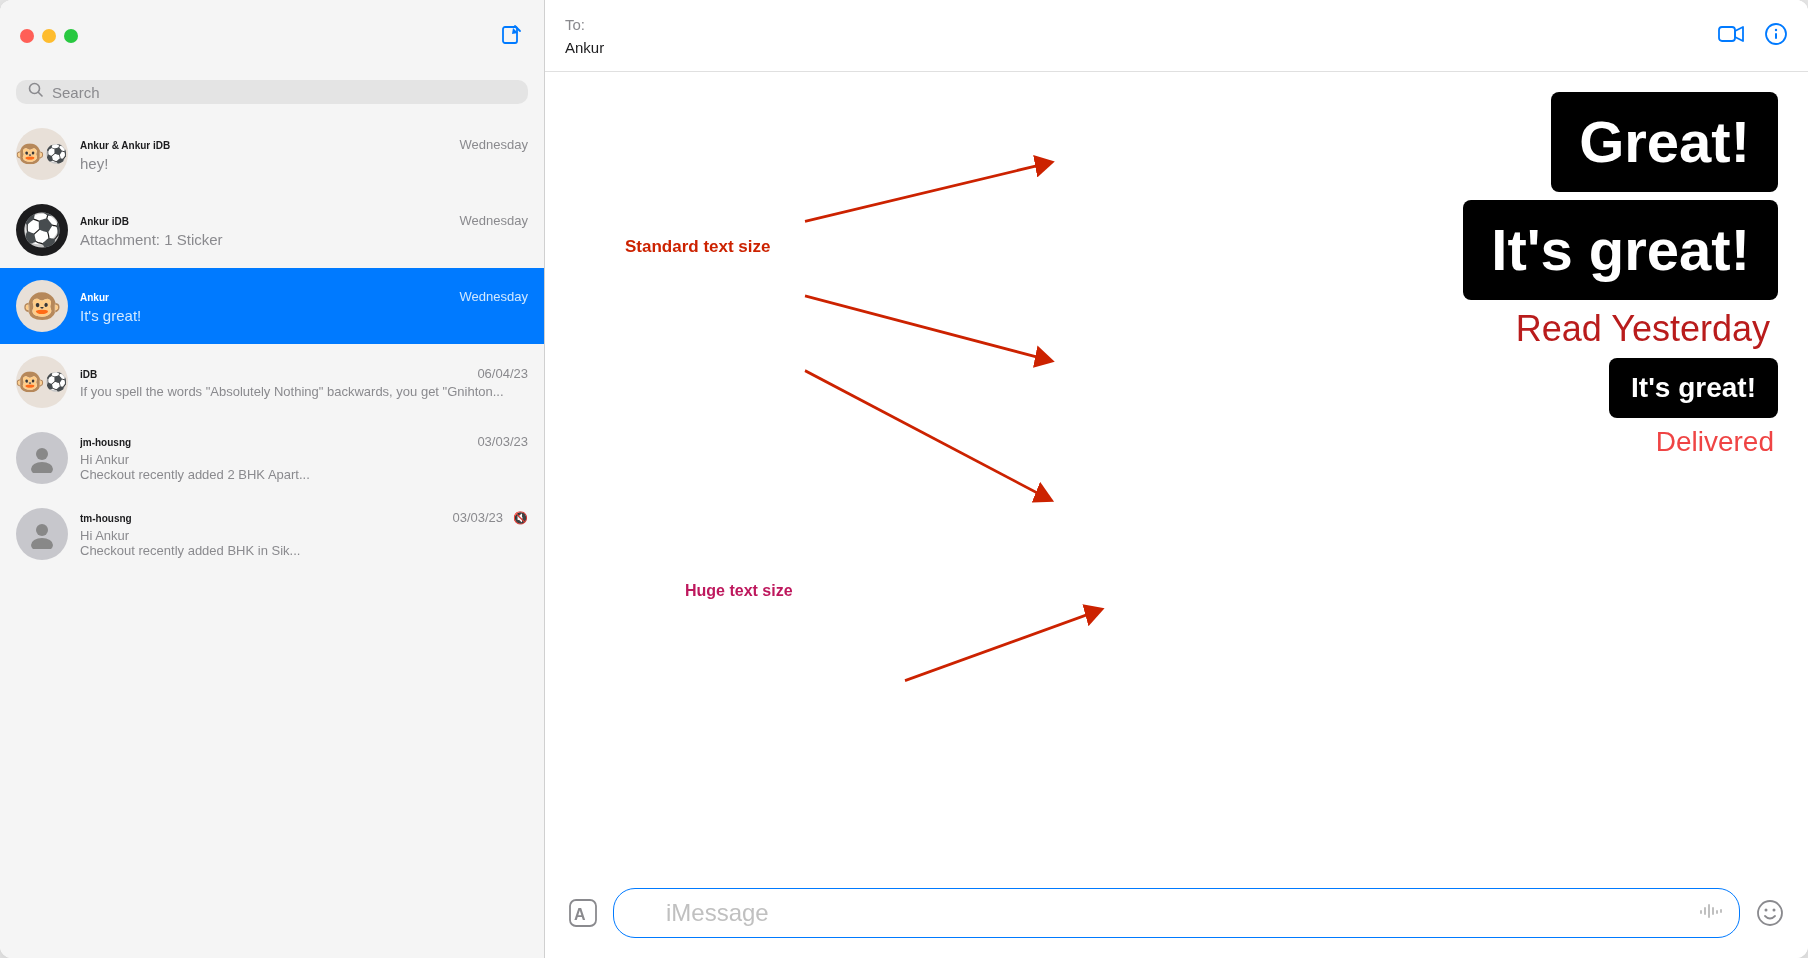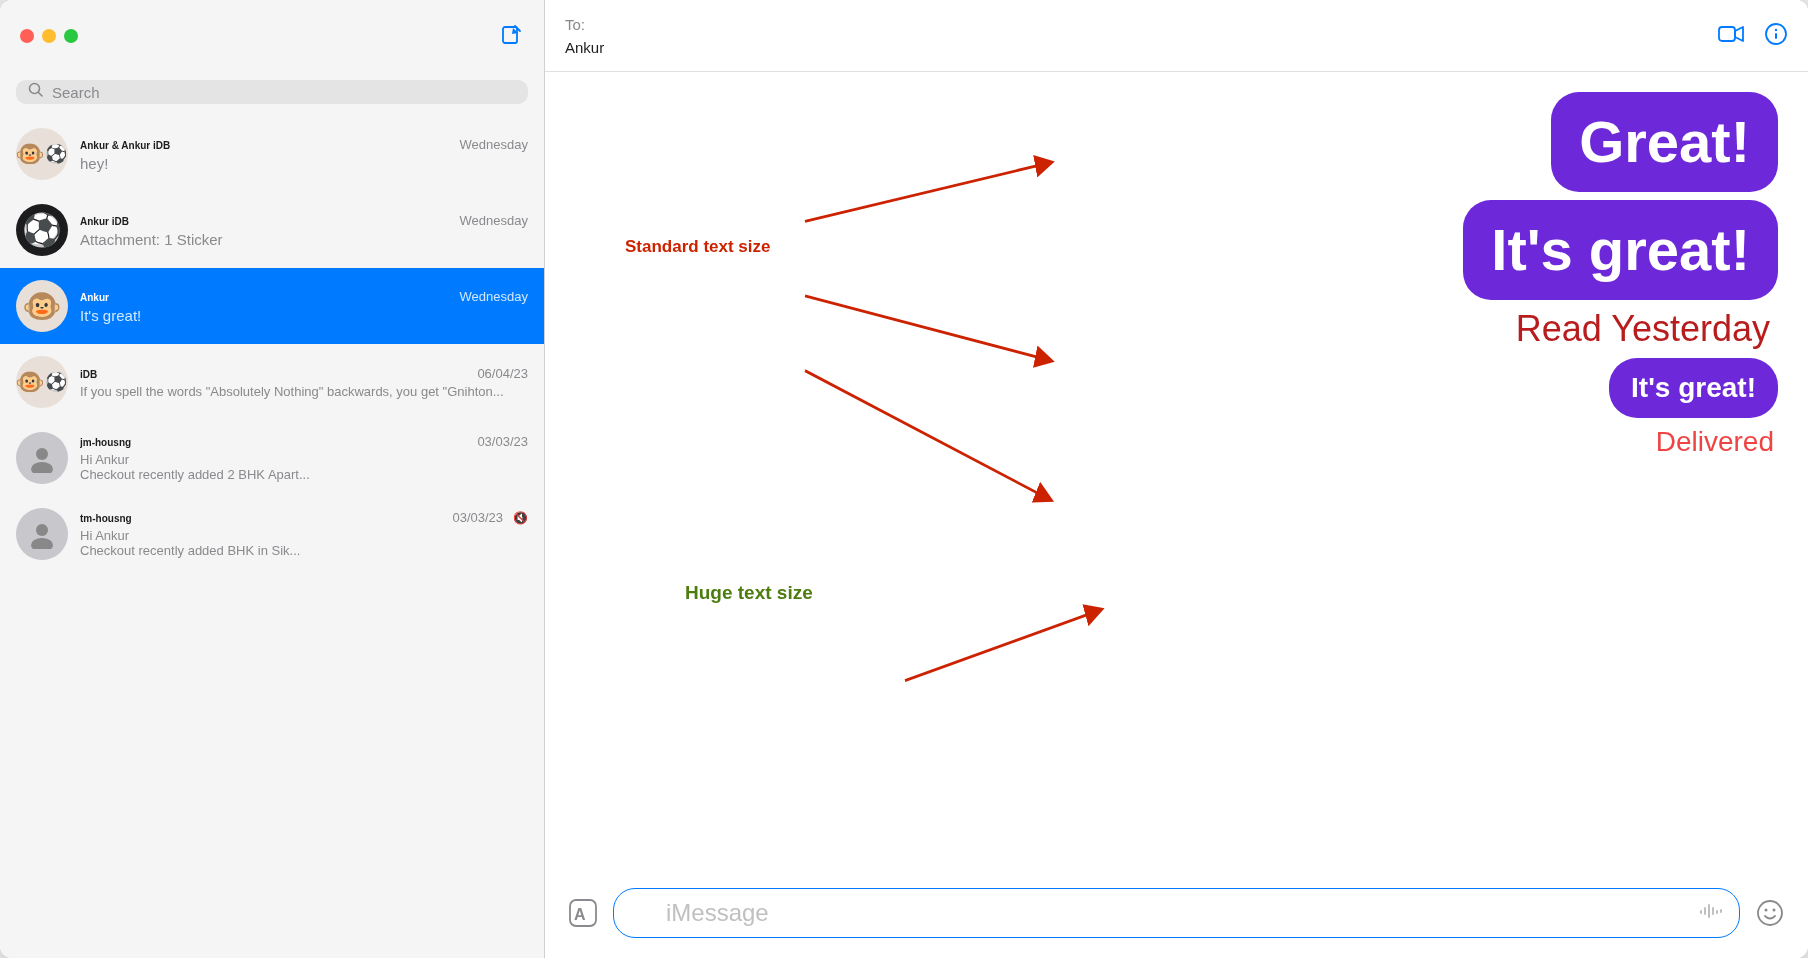--- a/index.html
+++ b/index.html
@@ -202,23 +202,23 @@
       flex: 1;
       overflow-y: auto;
       padding: 20px 30px;
       display: flex;
       flex-direction: column;
       align-items: flex-end;
       gap: 8px;
       position: relative;
     }
     .message-bubble {
-      background: #6d28d9;
+      background: #000000;
       color: white;
-      border-radius: 28px;
+      border-radius: 8px;
       padding: 12px 20px;
       max-width: 75%;
       word-break: break-word;
     }
     .message-bubble.large {
       font-size: 52px;
       font-weight: 700;
       padding: 18px 28px;
       line-height: 1.1;
     }
@@ -461,21 +461,21 @@
         <line x1="260" y1="130" x2="500" y2="80" stroke="#cc2200" stroke-width="2.5" marker-end="url(#arrowhead)"></line>
 
         <line x1="260" y1="195" x2="500" y2="250" stroke="#cc2200" stroke-width="2.5" marker-end="url(#arrowhead)"></line>
 
         <line x1="260" y1="260" x2="500" y2="370" stroke="#cc2200" stroke-width="2.5" marker-end="url(#arrowhead)"></line>
 
         <line x1="360" y1="530" x2="550" y2="470" stroke="#cc2200" stroke-width="2.5" marker-end="url(#arrowhead)"></line>
       </svg>
 
       <div style="position:absolute; left:80px; top:165px; font-size:17px; font-weight:700; color:#cc2200; pointer-events:none;">Standard text size</div>
-      <div style="position:absolute; left:140px; top:510px; font-size:19px; font-weight:700; color:#4d7c0f; pointer-events:none;">Huge text size</div>
+      <div style="position:absolute; left:140px; top:510px; font-size:16px; font-weight:700; color:#be185d; pointer-events:none;">Huge text size</div>
 
       <div class="message-bubble large" style="font-size:58px; font-weight:800;">
         <span>Great!</span>
       </div>
 
       <div class="message-bubble large" style="font-size:58px; font-weight:800;">
         <span>It's great!</span>
       </div>
 
       <div class="read-status" style="font-size:36px; color:#b91c1c; align-self:flex-end; margin-right:8px;margin-left:45px;">

